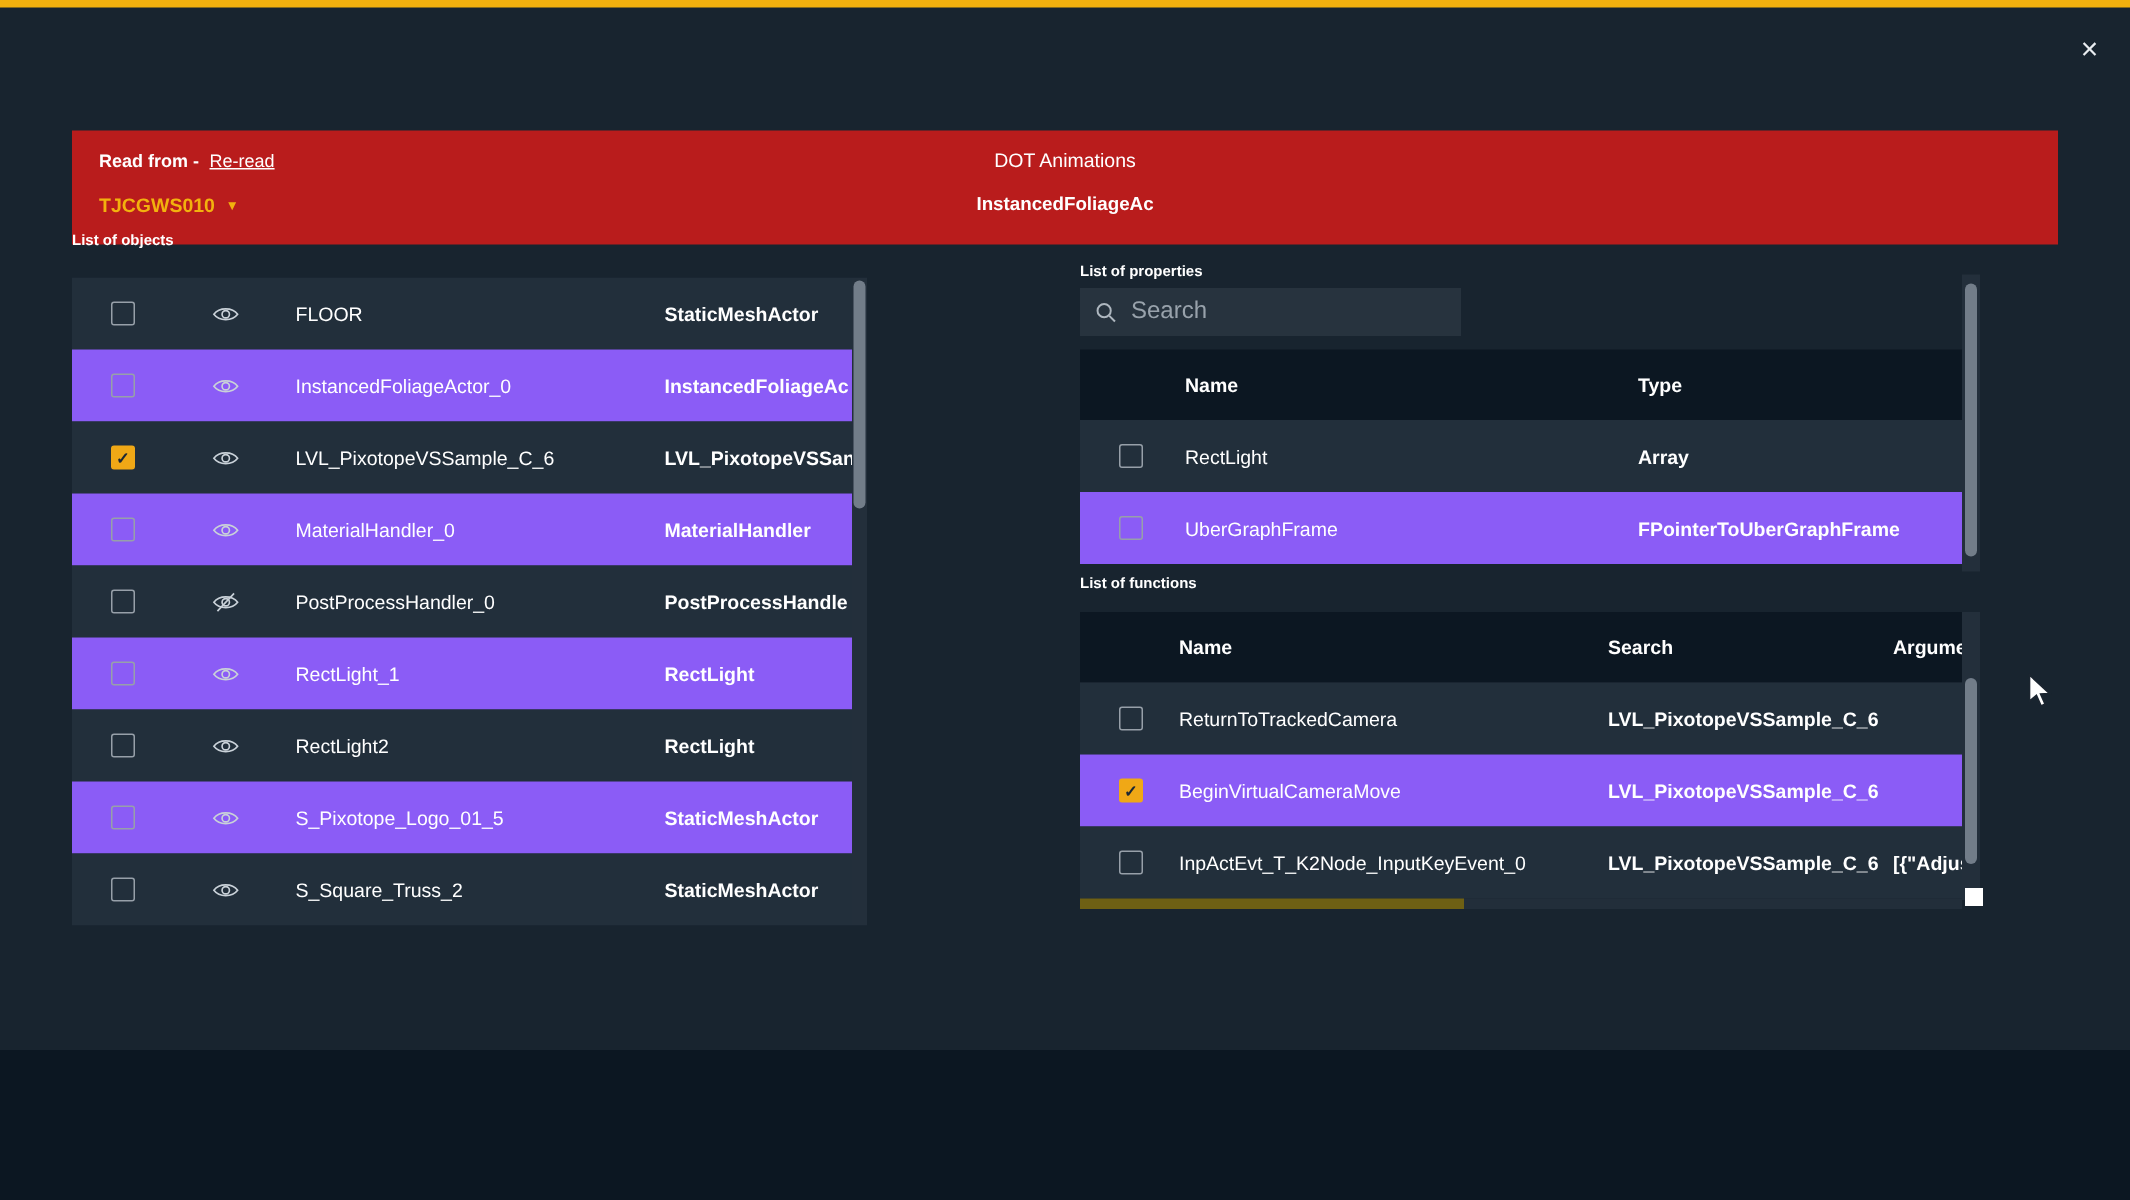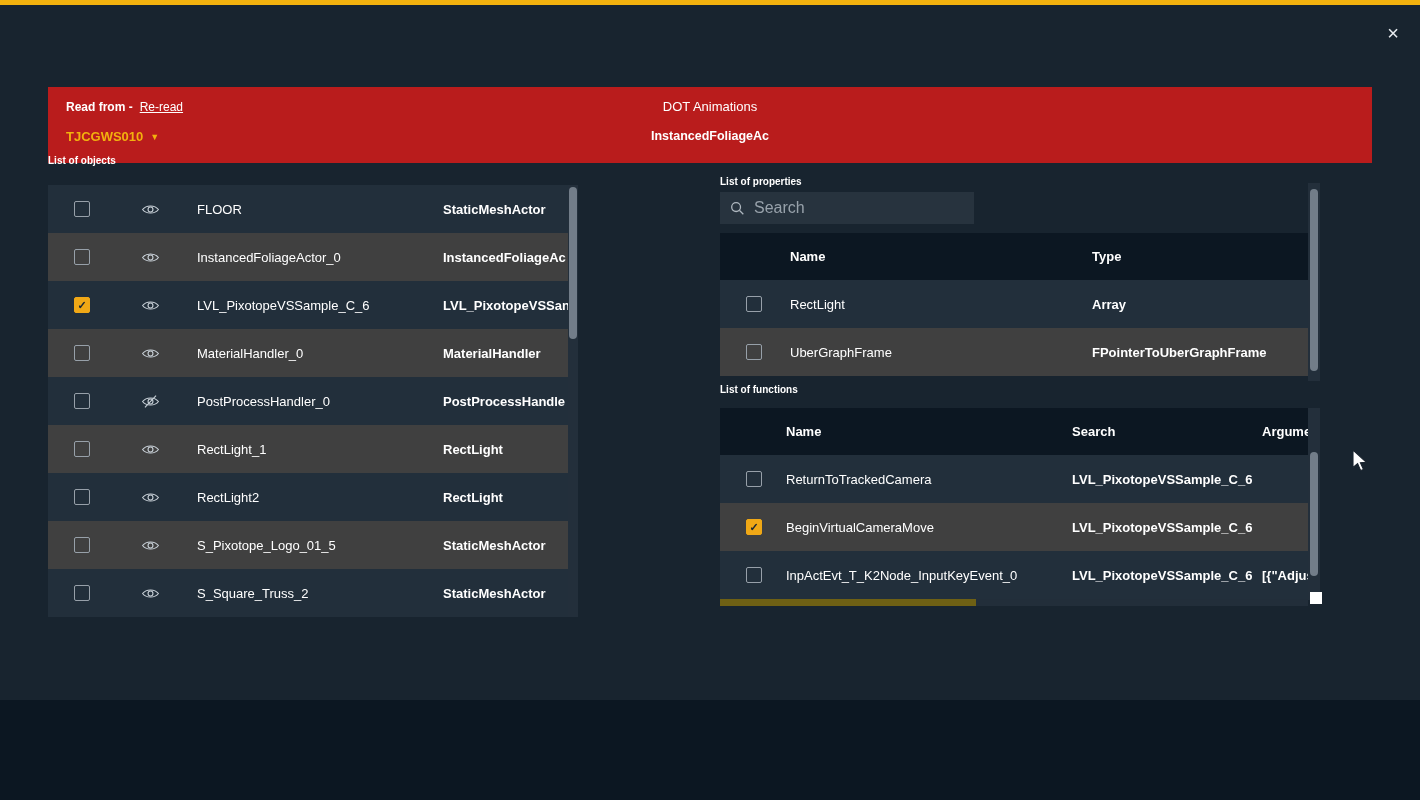--- a/index.html
+++ b/index.html
@@ -30,21 +30,21 @@
   .dlg-subtitle { margin-top:15px; font-size:12.5px; font-weight:bold; }
 
   .panel-title { position:absolute; font-size:10px; font-weight:bold; }
   .objects-title { left:48px; top:155px; }
   .props-title  { left:720px; top:176px; }
   .funcs-title  { left:720px; top:384px; }
 
   
   .trow { display:flex; align-items:center; height:48px; }
   .trow.light { background:#222f3b; }
-  .trow.dark  { background:#404040; }
+  .trow.dark  { background:#8b5cf6; }
   .cb {
     width:16px; height:16px; flex:none;
     border:1px solid #97a0a9; border-radius:2px; cursor:pointer;
     display:flex; align-items:center; justify-content:center;
   }
   .cb.checked { border-color:#f0a816; background:#f0a816; }
   .cb.checked::after { content:"✓"; color:#1c2733; font-size:11px; font-weight:bold; }
   .cell { font-size:13px; white-space:nowrap; overflow:hidden; }
 
   

